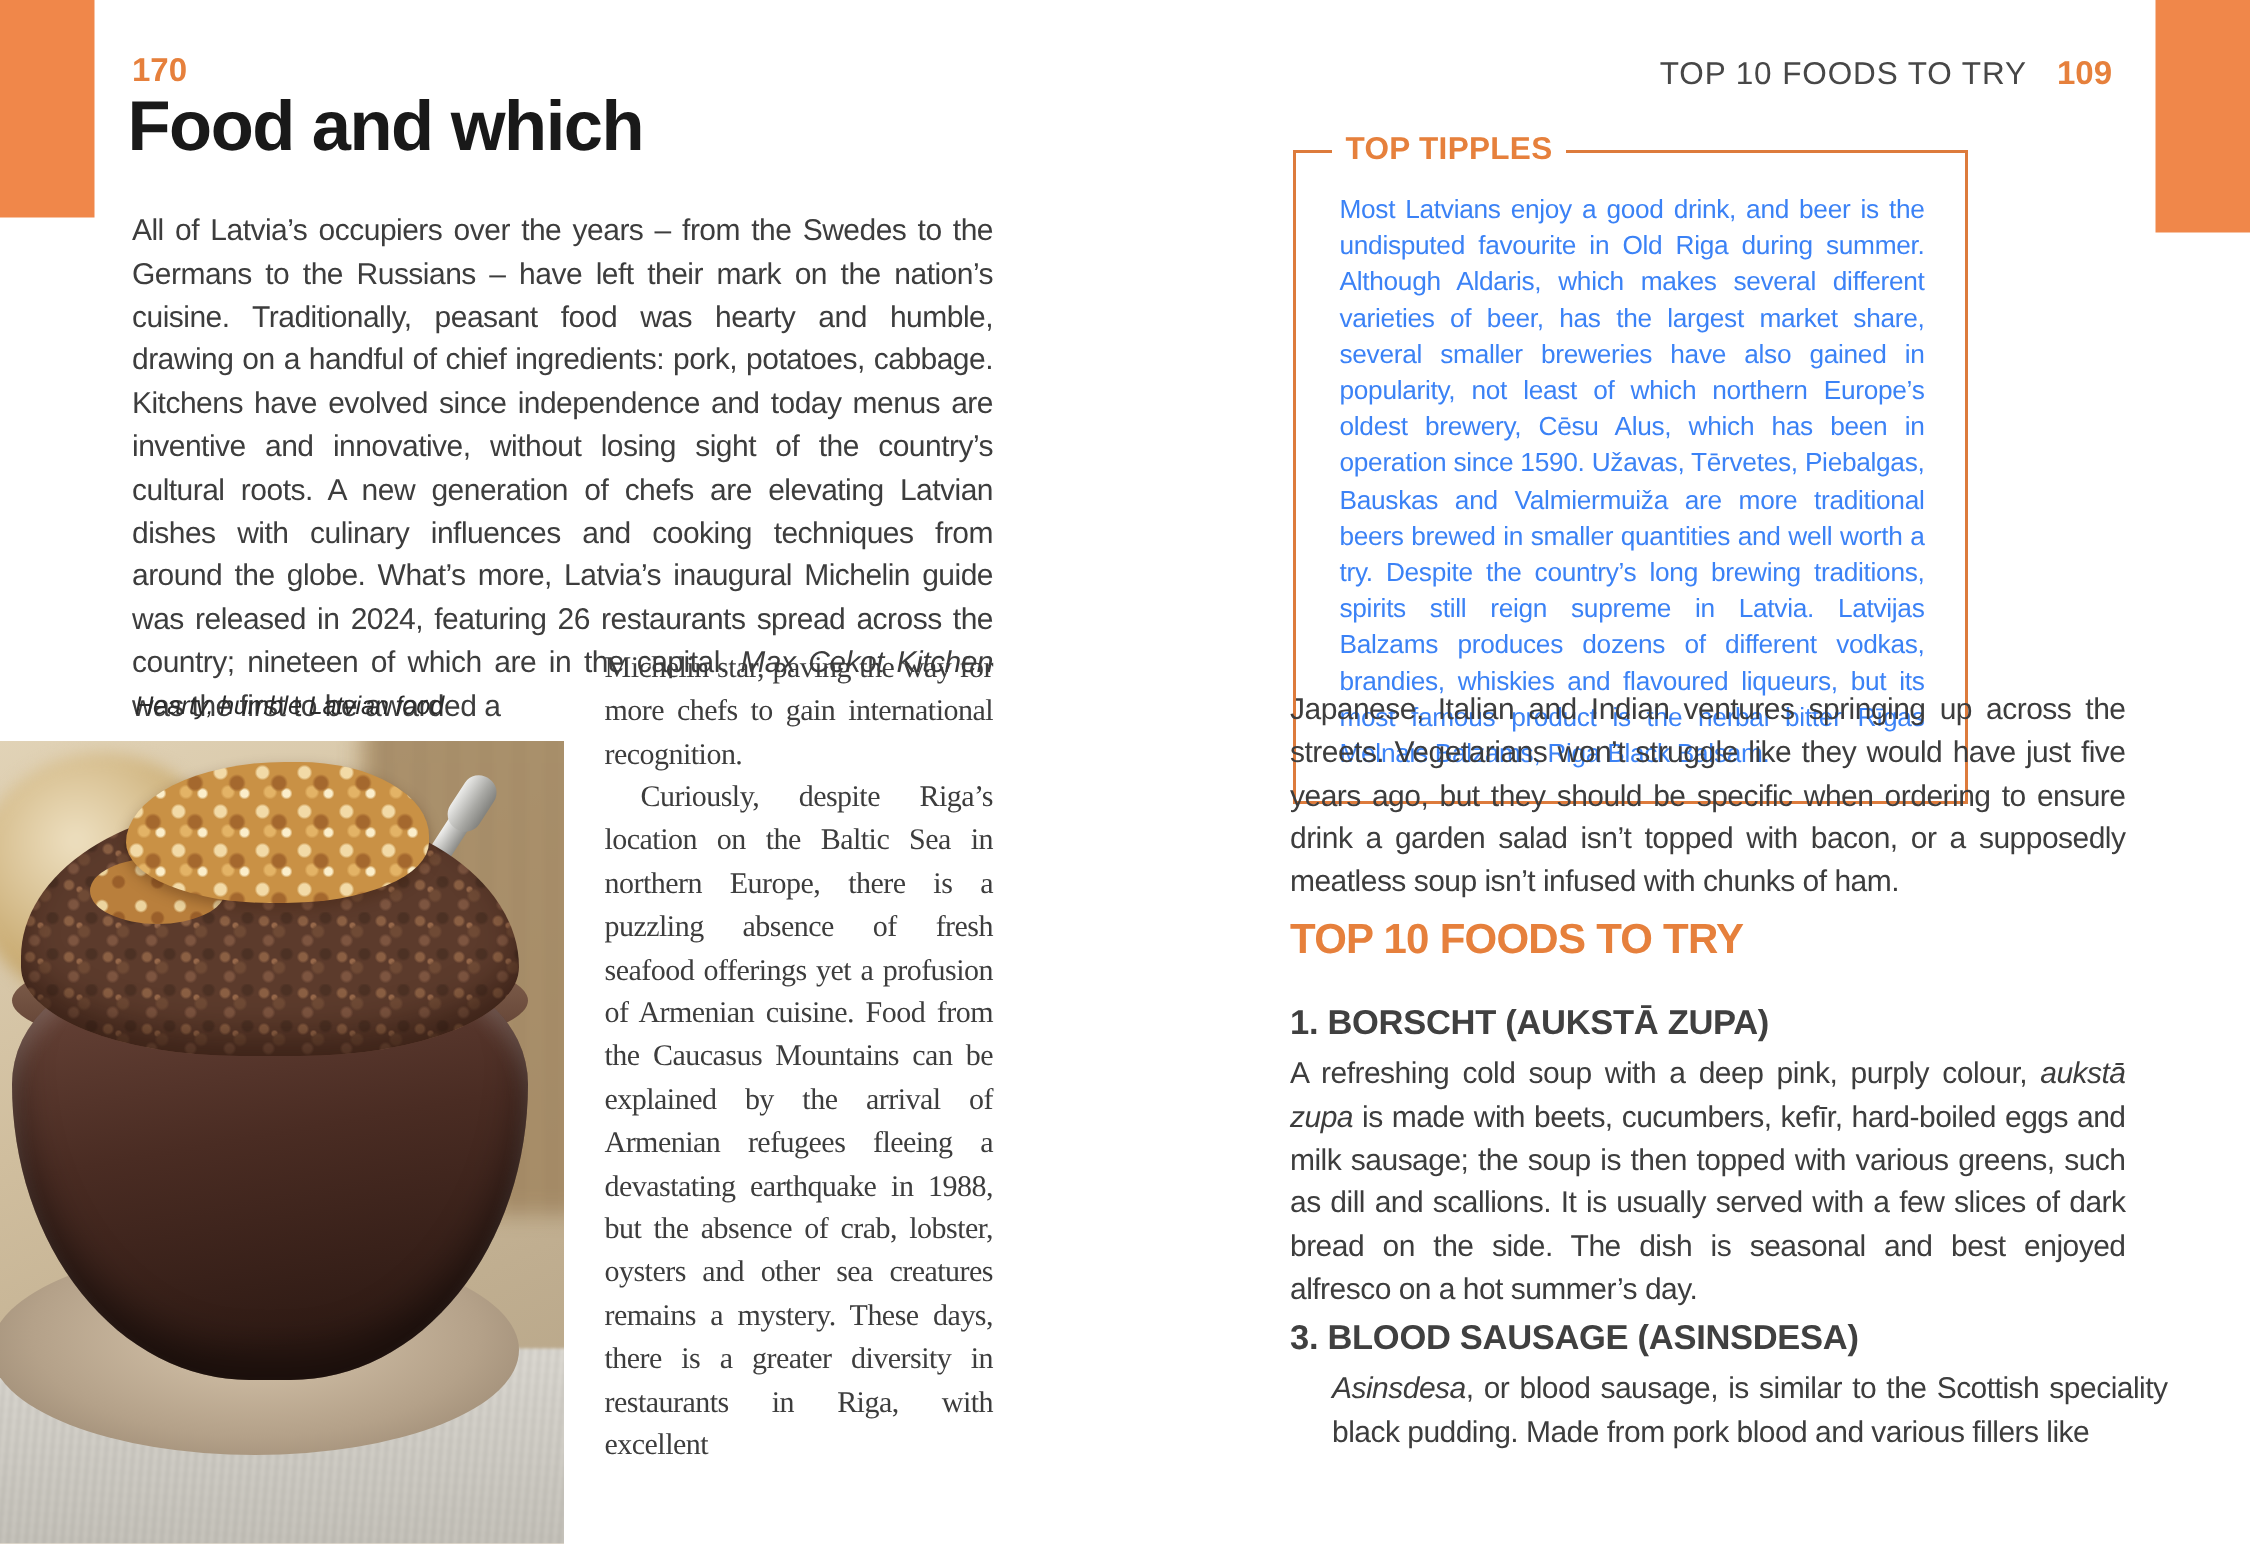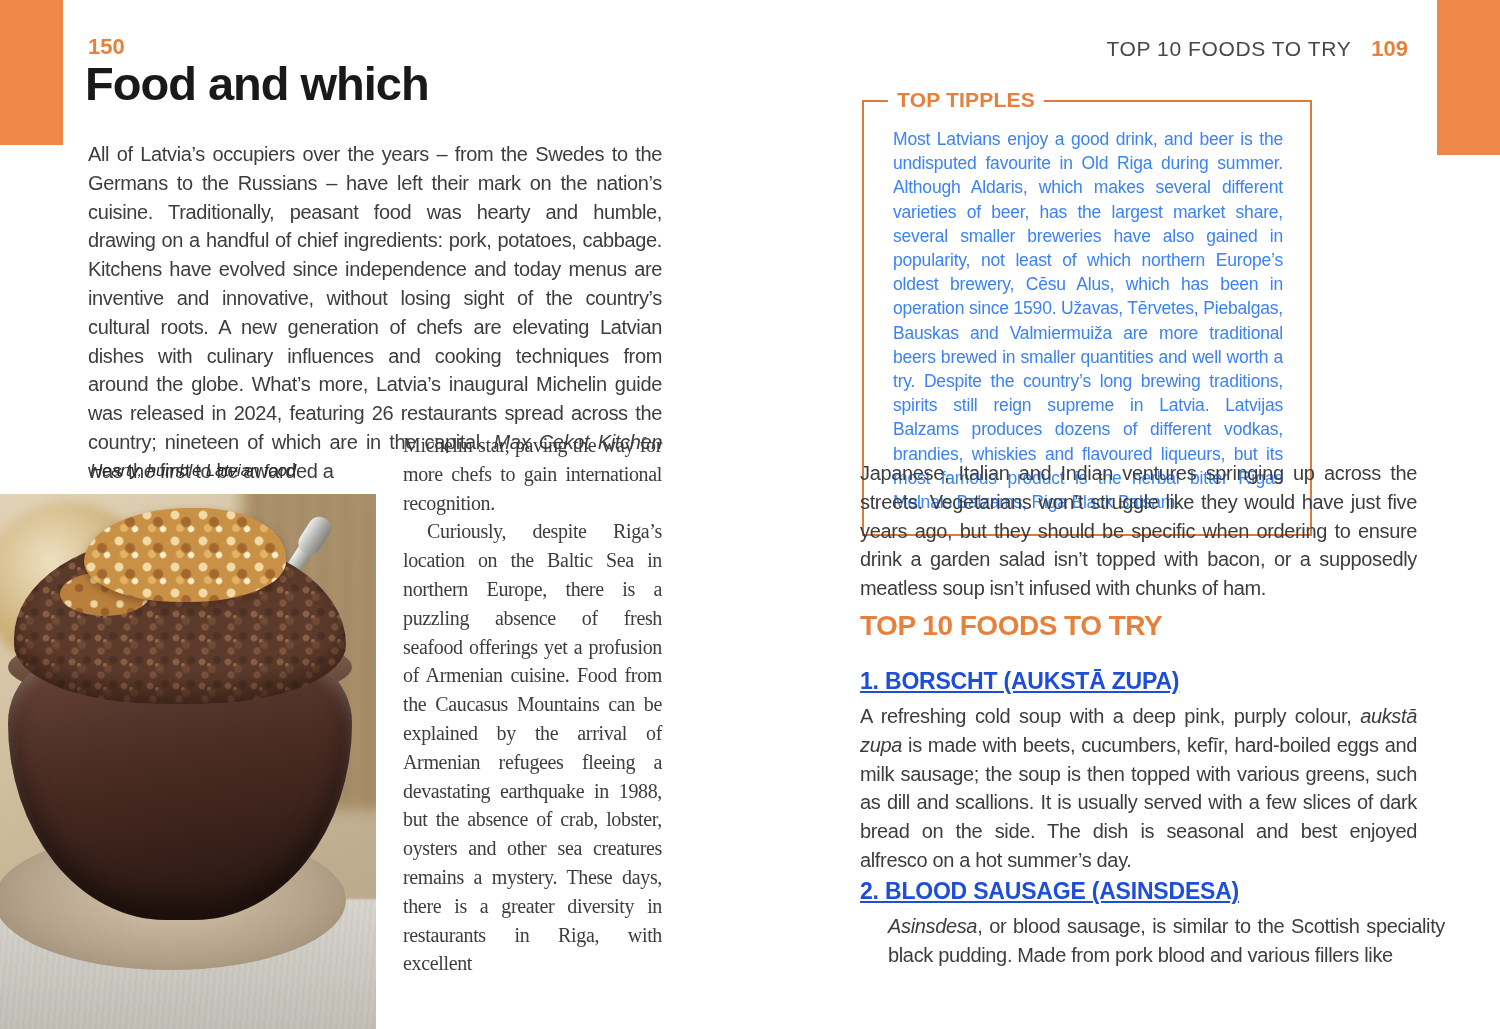--- a/index.html
+++ b/index.html
@@ -82,35 +82,35 @@
   .rp-header .hdr-title{font-size:21px;color:#474747;letter-spacing:.6px;}
   .rp-header .hdr-num{font-size:22px;font-weight:bold;color:var(--accent-orange,#E6803C);}
   .tipples-box{left:862px;top:100px;width:450px;box-sizing:border-box;
     border:2px solid var(--box-border-orange,#DD7B3C);
     padding:25px 27px 20px 29px;}
   .tipples-title{position:absolute;top:-14px;left:24px;background:#ffffff;padding:0 9px;
     font-size:21px;font-weight:800;color:var(--accent-orange,#E6803C);letter-spacing:.2px;white-space:nowrap;}
   .tipples-body{margin:0;font-size:17.5px;line-height:24.2px;letter-spacing:-0.2px;color:#3b82f6;text-align:justify;}
   .rp-para{left:860px;top:459px;width:557px;}
   .rp-section-heading{left:860px;top:610px;font-size:28px;font-weight:800;letter-spacing:-0.5px;color:var(--accent-orange,#E6803C);}
-  .item-heading{font-size:23px;font-weight:800;letter-spacing:-0.2px;color:#1d4ed8;text-decoration:underline;}
+  .item-heading{font-size:23px;font-weight:800;letter-spacing:-0.2px;color:#404040;}
   .item1-h{left:860px;top:668px;}
   .item1-b{left:860px;top:702px;width:557px;}
   .item2-h{left:860px;top:878px;}
   .item2-b{left:860px;top:912px;width:557px;margin-left:28px;}
   p{margin:0;}
 </style>
 </head>
 <body>
 
 <div class="abs corner corner-tl"></div>
 <div class="abs corner corner-tr"></div>
 
 <div>
-  <div class="abs lp-num">150</div>
+  <div class="abs lp-num">170</div>
   <h1 class="abs lp-title" style="margin:0;">Food and which</h1>
 
   <p class="abs body-text lp-intro"><span>All of Latvia’s occupiers over the years – from the Swedes to the Germans to the Russians – have left their mark on the nation’s cuisine. Traditionally, peasant food was hearty and humble, drawing on a handful of chief ingredients: pork, potatoes, cabbage. Kitchens have evolved since independence and today menus are inventive and innovative, without losing sight of the country’s cultural roots. A new generation of chefs are elevating Latvian dishes with culinary influences and cooking techniques from around the globe. What’s more, Latvia’s inaugural Michelin guide was released in 2024, featuring 26 restaurants spread across the country; nineteen of which are in the capital. </span><i>Max Cekot Kitchen</i><span> was the first to be awarded a</span></p>
 
   <div class="abs caption">Hearty, humble Latvian food</div>
 
   <figure class="abs photo" style="margin:0;">
     <div class="ph ph-bg"></div>
     <div class="ph ph-basket"></div>
     <div class="ph ph-onion1"></div>
@@ -142,15 +142,15 @@
     <p class="tipples-body">Most Latvians enjoy a good drink, and beer is the undisputed favourite in Old Riga during summer. Although Aldaris, which makes several different varieties of beer, has the largest market share, several smaller breweries have also gained in popularity, not least of which northern Europe’s oldest brewery, Cēsu Alus, which has been in operation since 1590. Užavas, Tērvetes, Piebalgas, Bauskas and Valmiermuiža are more traditional beers brewed in smaller quantities and well worth a try. Despite the country’s long brewing traditions, spirits still reign supreme in Latvia. Latvijas Balzams produces dozens of different vodkas, brandies, whiskies and flavoured liqueurs, but its most famous product is the herbal bitter Rīgas Melnais Balzams, Riga Black Balsam.</p>
   </div>
 
   <p class="abs body-text rp-para">Japanese, Italian and Indian ventures springing up across the streets. Vegetarians won’t struggle like they would have just five years ago, but they should be specific when ordering to ensure drink a garden salad isn’t topped with bacon, or a supposedly meatless soup isn’t infused with chunks of ham.</p>
 
   <h2 class="abs rp-section-heading" style="margin:0;">TOP 10 FOODS TO TRY</h2>
 
   <h3 class="abs item-heading item1-h" style="margin:0;">1. BORSCHT (AUKSTĀ ZUPA)</h3>
   <p class="abs body-text item-body item1-b"><span>A refreshing cold soup with a deep pink, purply colour, </span><i>aukstā zupa</i><span> is made with beets, cucumbers, kefīr, hard-boiled eggs and milk sausage; the soup is then topped with various greens, such as dill and scallions. It is usually served with a few slices of dark bread on the side. The dish is seasonal and best enjoyed alfresco on a hot summer’s day.</span></p>
 
-  <h3 class="abs item-heading item2-h" style="margin:0;">2. BLOOD SAUSAGE (ASINSDESA)</h3>
+  <h3 class="abs item-heading item2-h" style="margin:0;">3. BLOOD SAUSAGE (ASINSDESA)</h3>
   <p class="abs body-text item-body item2-b"><i>Asinsdesa</i><span>, or blood sausage, is similar to the Scottish speciality black pudding. Made from pork blood and various fillers like</span></p>
 </div>
 
 </body></html>

